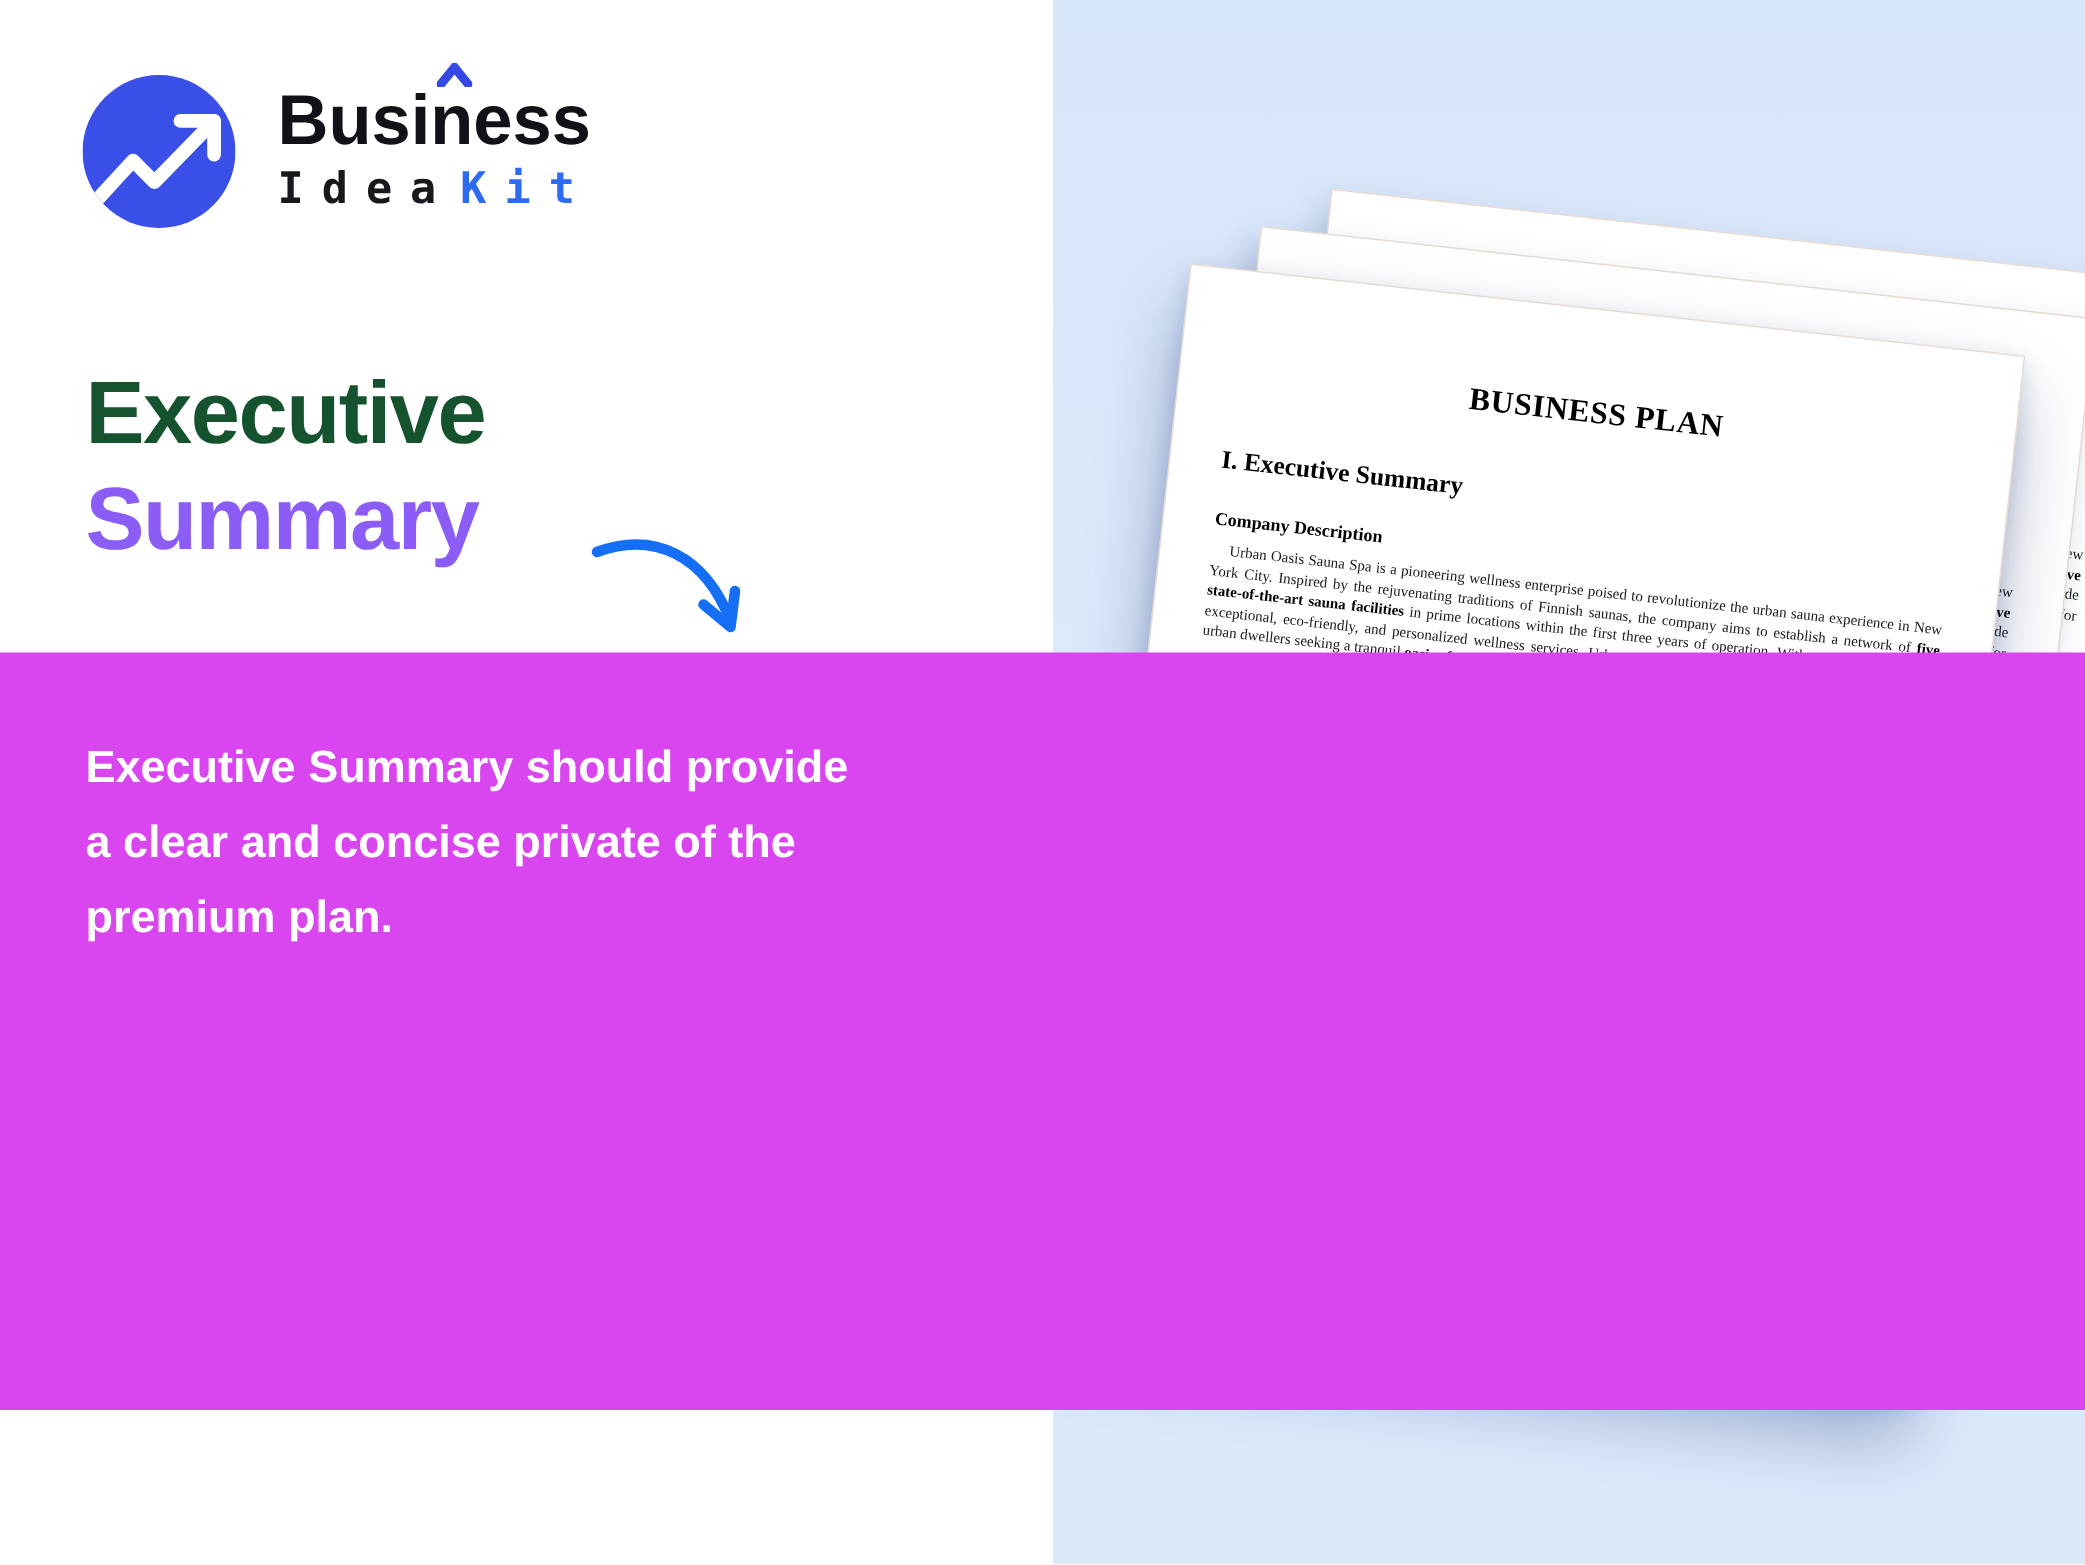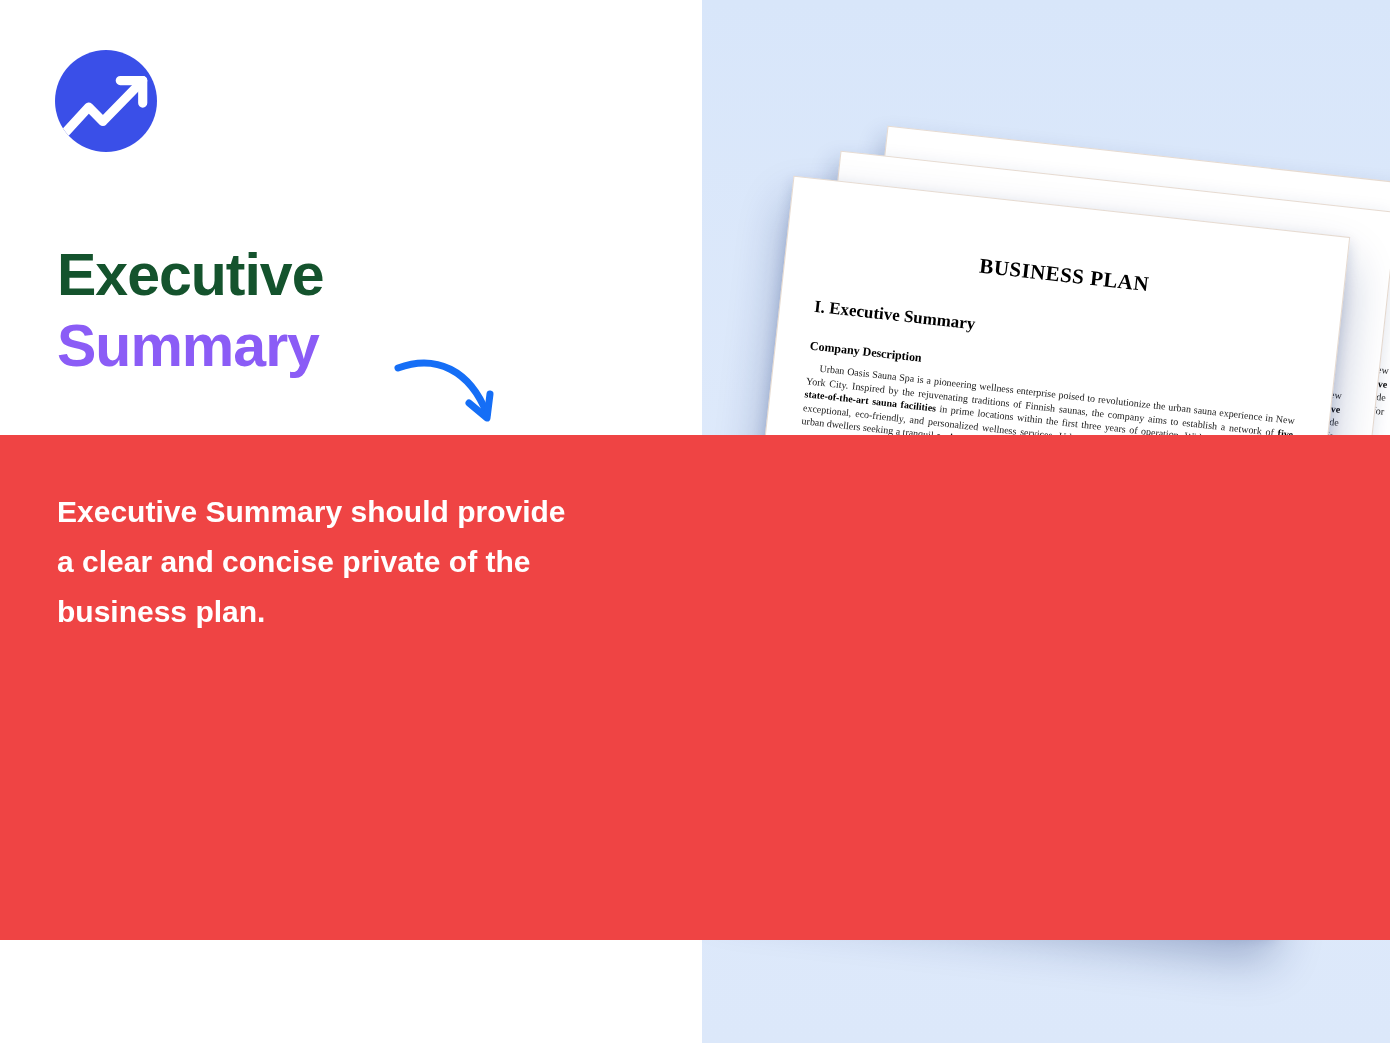--- a/index.html
+++ b/index.html
@@ -31,21 +31,21 @@
   
   .hero { position:absolute; left:57px; top:243px; line-height:1.1; font-weight:700; }
   .hero .l1 { font-size:59px; color:#14532d; letter-spacing:-1px; }
   .hero .l2 { font-size:59px; color:#8b5cf6; letter-spacing:-1px; margin-top:6px; }
 
   .pointer-arrow { position:absolute; left:392px; top:352px; width:118px; height:92px; }
 
   
   .blue-box {
     position:absolute; left:0; top:435px; width:1390px; height:505px;
-    background:#ef4444;
+    background:#d946ef;
   }
   .box-inner { position:absolute; left:57px; top:52px; width:600px; color:#ffffff;
     font-weight:700; font-size:30px; }
   .box-para div { line-height:50px; white-space:nowrap; }
   .box-para + .box-para { margin-top:48px; }
 
   
   .stack {
     position:absolute; left:790px; top:135px; width:600px; height:780px;
     transform:rotate(6.3deg); transform-origin:0 0;
@@ -123,38 +123,49 @@
           </div>
       </div>
     </div>
   </div>
 
   <div class="blue-box">
     <div class="box-inner">
       <div class="box-para">
           <div>Executive Summary should provide</div>
           <div>a clear and concise private of the</div>
-          <div>business plan.</div>
+          <div>premium plan.</div>
         </div>
     </div>
   </div>
 
   <div class="logo">
     <svg class="logo-mark" viewBox="0 0 100 100">
       <defs>
           <clipPath id="c">
             <circle cx="50" cy="50" r="50"></circle>
           </clipPath>
         </defs>
       <circle cx="50" cy="50" r="50" fill="#3a4fe8"></circle>
       <g clip-path="url(#c)" stroke="#ffffff" stroke-width="9" fill="none" stroke-linecap="round" stroke-linejoin="round">
         <polyline points="0,92 33,56 47,70 86,30"></polyline>
         <polyline points="64,30 86,30 86,52"></polyline>
       </g>
     </svg>
+    <div class="logo-text">
+      <div class="brand-line1">
+        <span>Business</span>
+        <svg class="brand-caret" viewBox="0 0 24 16">
+          <polyline points="3,14 12,3 21,14" fill="none" stroke="#3348e4" stroke-width="6" stroke-linecap="round" stroke-linejoin="miter"></polyline>
+        </svg>
+      </div>
+      <div class="brand-line2">
+        <span>Idea</span><span class="brand-kit">Kit</span>
+      </div>
+    </div>
   </div>
 
   <div class="hero">
     <div class="l1">Executive</div>
     <div class="l2">Summary</div>
   </div>
 
   <svg class="pointer-arrow" viewBox="0 0 118 92">
     <g fill="none" stroke="#156ef6" stroke-width="7" stroke-linecap="round" stroke-linejoin="round">
       <path d="M6 16 C 44 2, 78 18, 95 62"></path>

